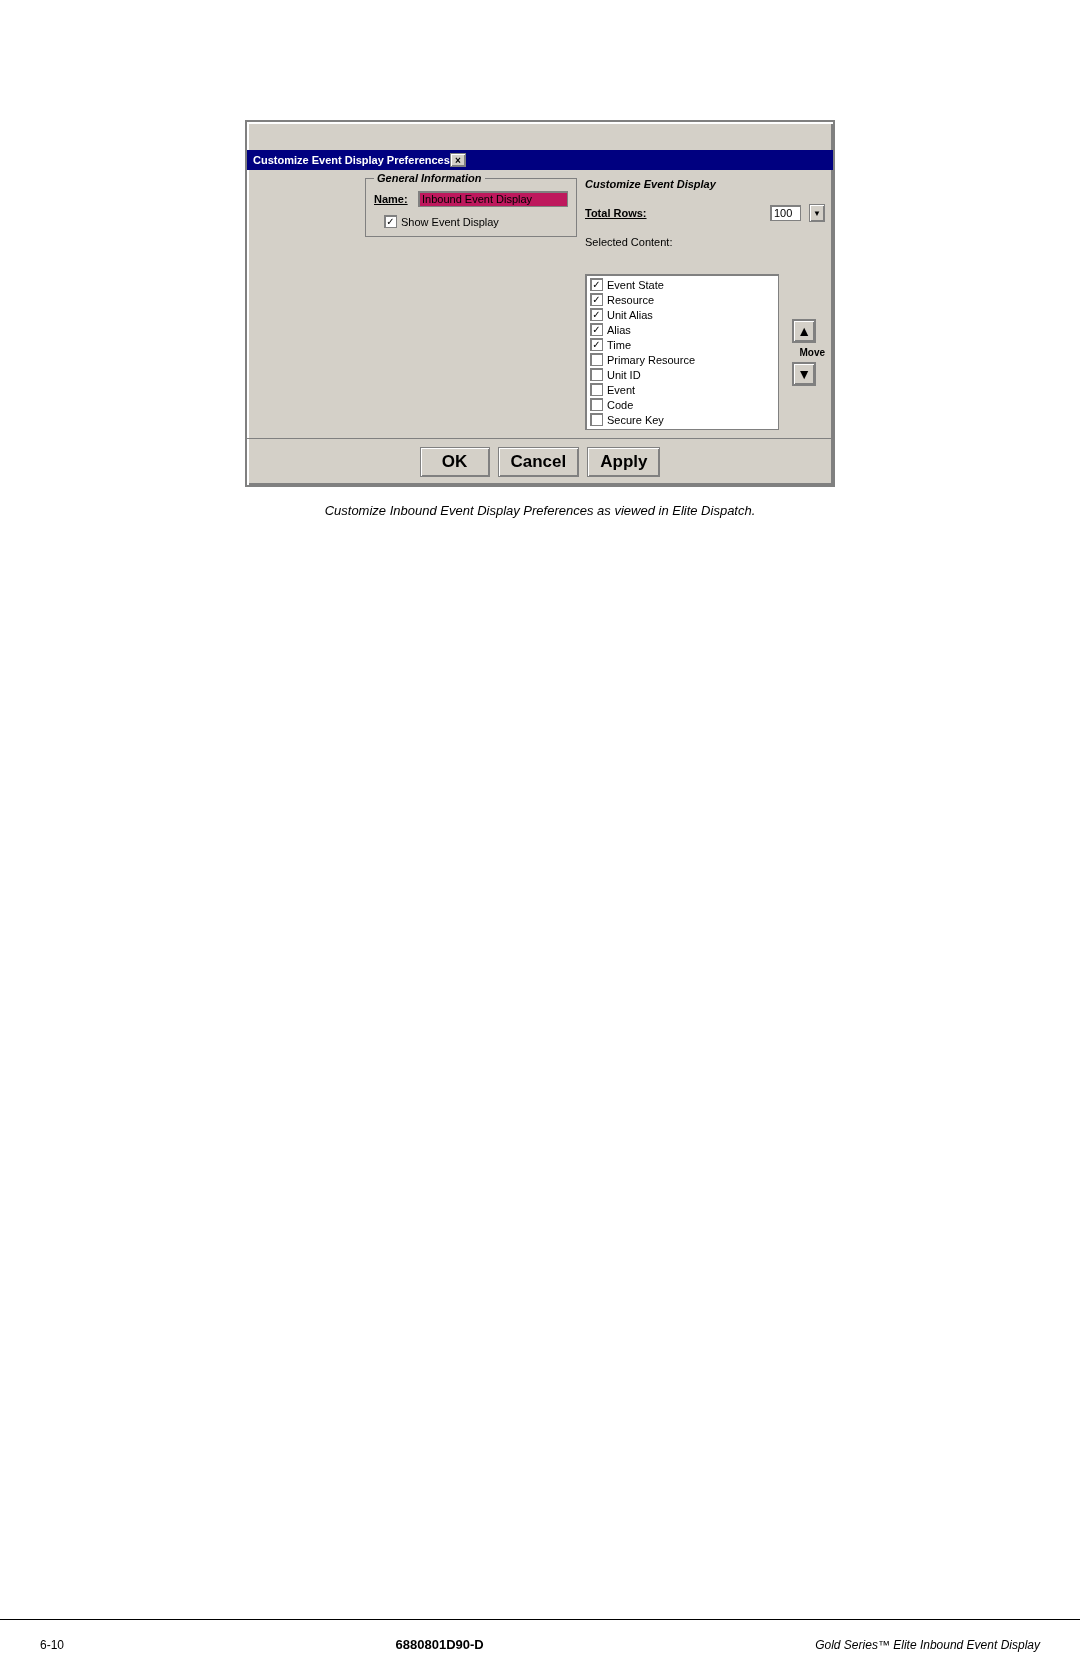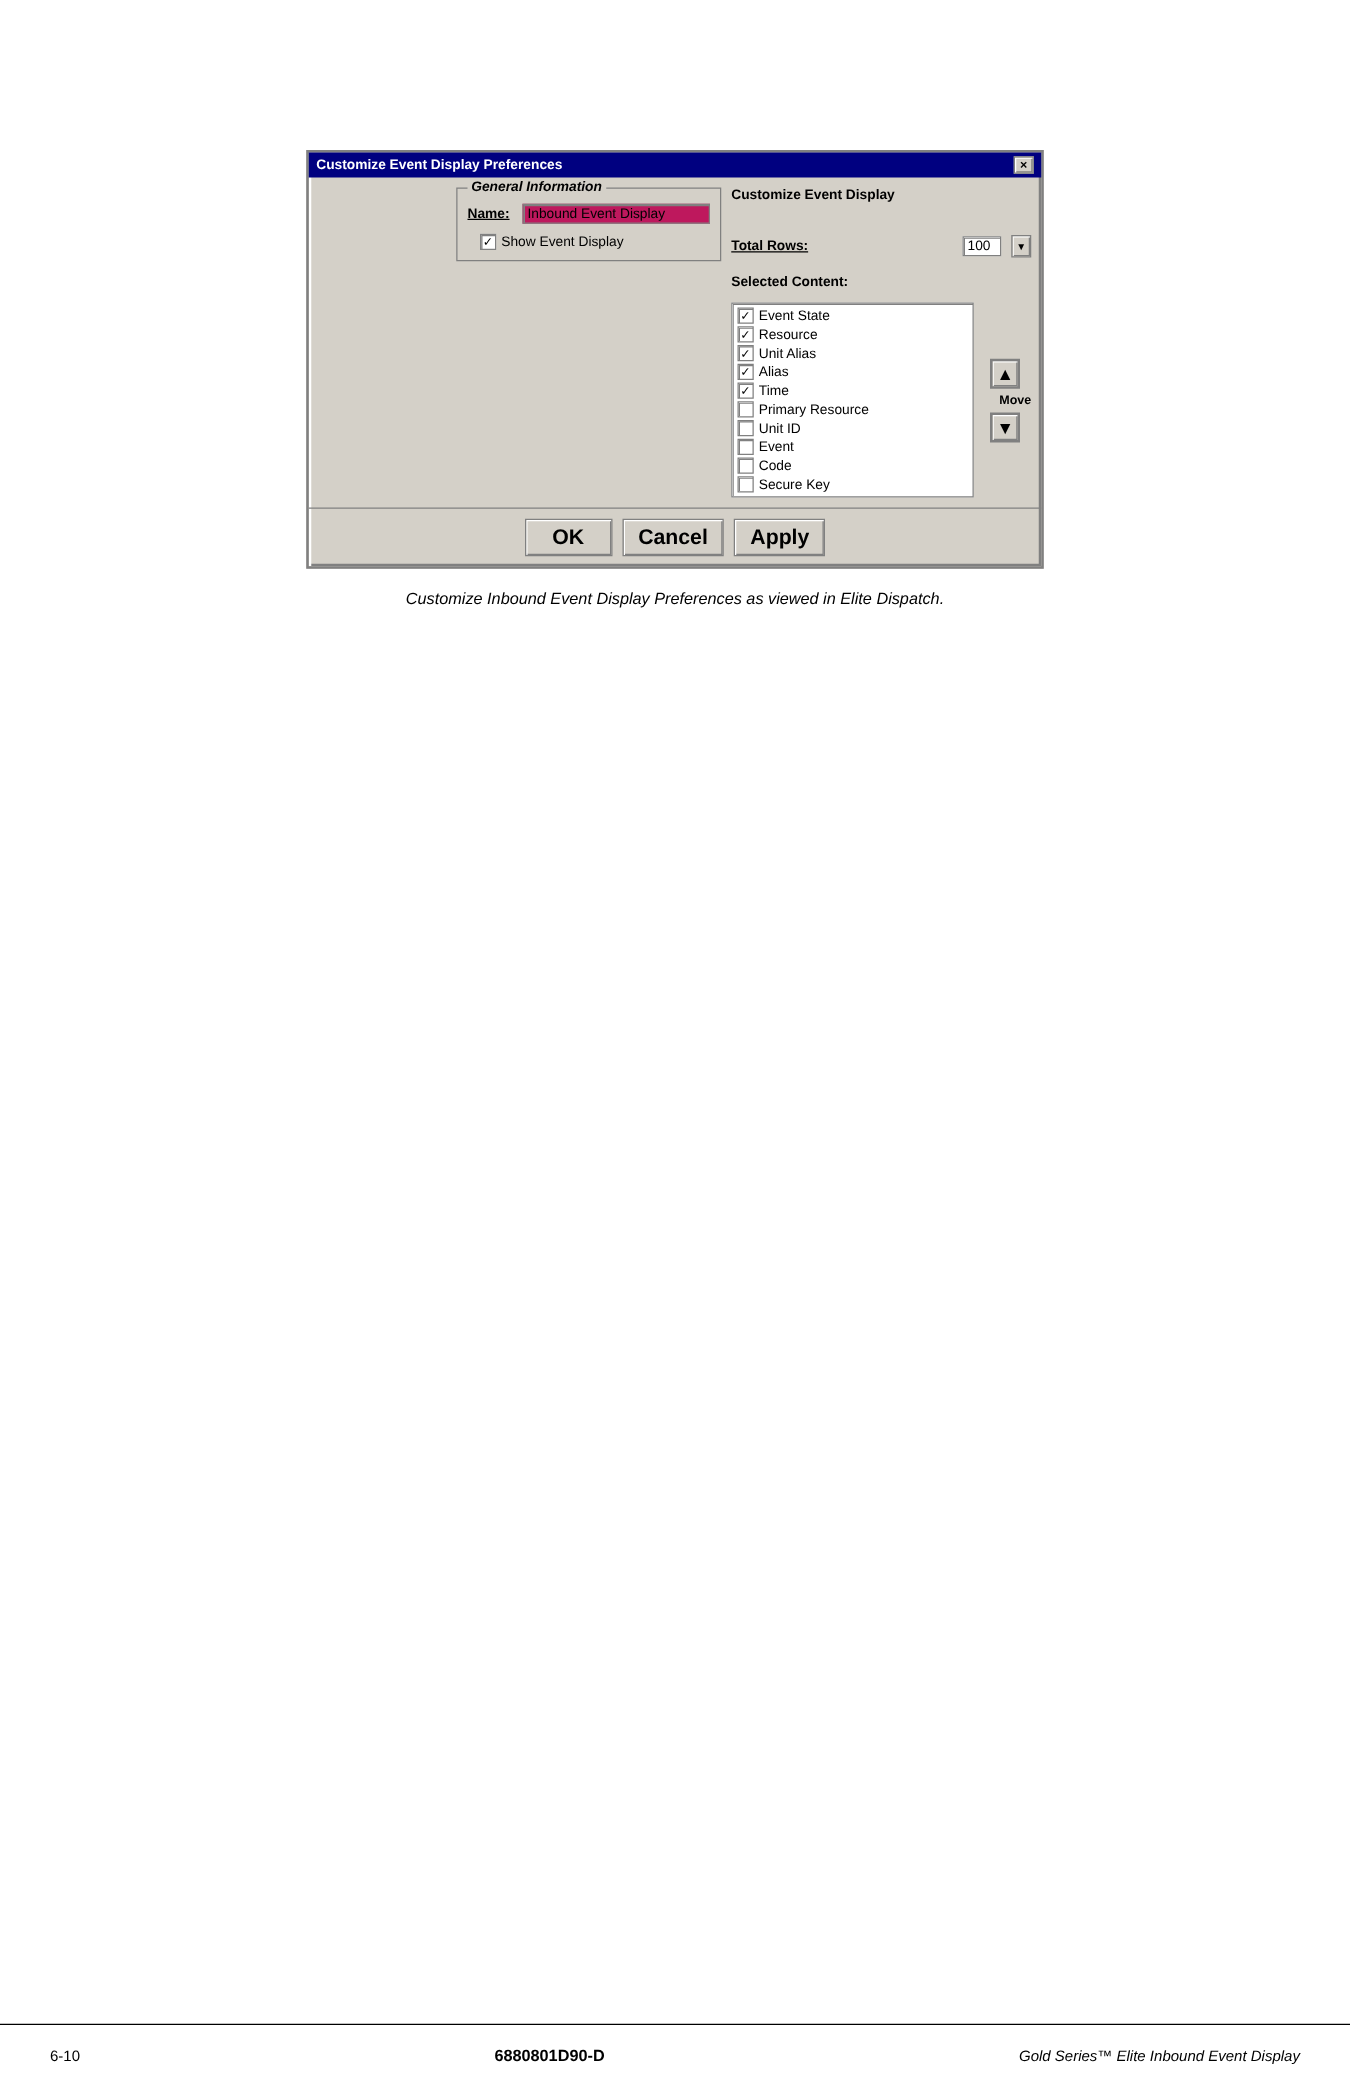--- a/index.html
+++ b/index.html
@@ -33,22 +33,22 @@
       font-size: 11px;
     }
 
     .dialog-titlebar {
       background: #000080;
       color: #ffffff;
       font-size: 11px;
       font-weight: bold;
       padding: 3px 6px;
       display: flex;
-      justify-content: space-between;
-      align-items: center;
+      align-items: center;
+      margin-top: 28px;
     }
 
     .dialog-close-btn {
       width: 16px;
       height: 14px;
       background: #d4d0c8;
       border: 1px solid #808080;
       box-shadow: 1px 1px 0 #ffffff inset, -1px -1px 0 #808080 inset;
       display: flex;
       align-items: center;
@@ -247,22 +247,23 @@
       color: #808080;
     }
 
     .radio-option-label {
       font-size: 11px;
     }
 
     
     .customize-section-label {
       font-weight: bold;
-      font-size: 11px;
-      margin-bottom: 20px;
+      font-style: italic;
+      font-size: 11px;
+      margin-bottom: 8px;
     }
 
     .total-rows-row {
       display: flex;
       align-items: center;
       gap: 8px;
       margin-bottom: 8px;
     }
 
     .total-rows-label {
@@ -288,23 +289,23 @@
       border: 1px solid #808080;
       box-shadow: 1px 1px 0 #ffffff inset, -1px -1px 0 #808080 inset;
       display: flex;
       align-items: center;
       justify-content: center;
       font-size: 8px;
       cursor: pointer;
     }
 
     .selected-content-label {
-      font-weight: bold;
-      font-size: 11px;
-      margin-bottom: 4px;
+      font-weight: normal;
+      font-size: 11px;
+      margin-bottom: 20px;
     }
 
     .content-list-area {
       display: flex;
       gap: 4px;
     }
 
     .content-list {
       flex: 1;
       border: 1px solid #808080;

